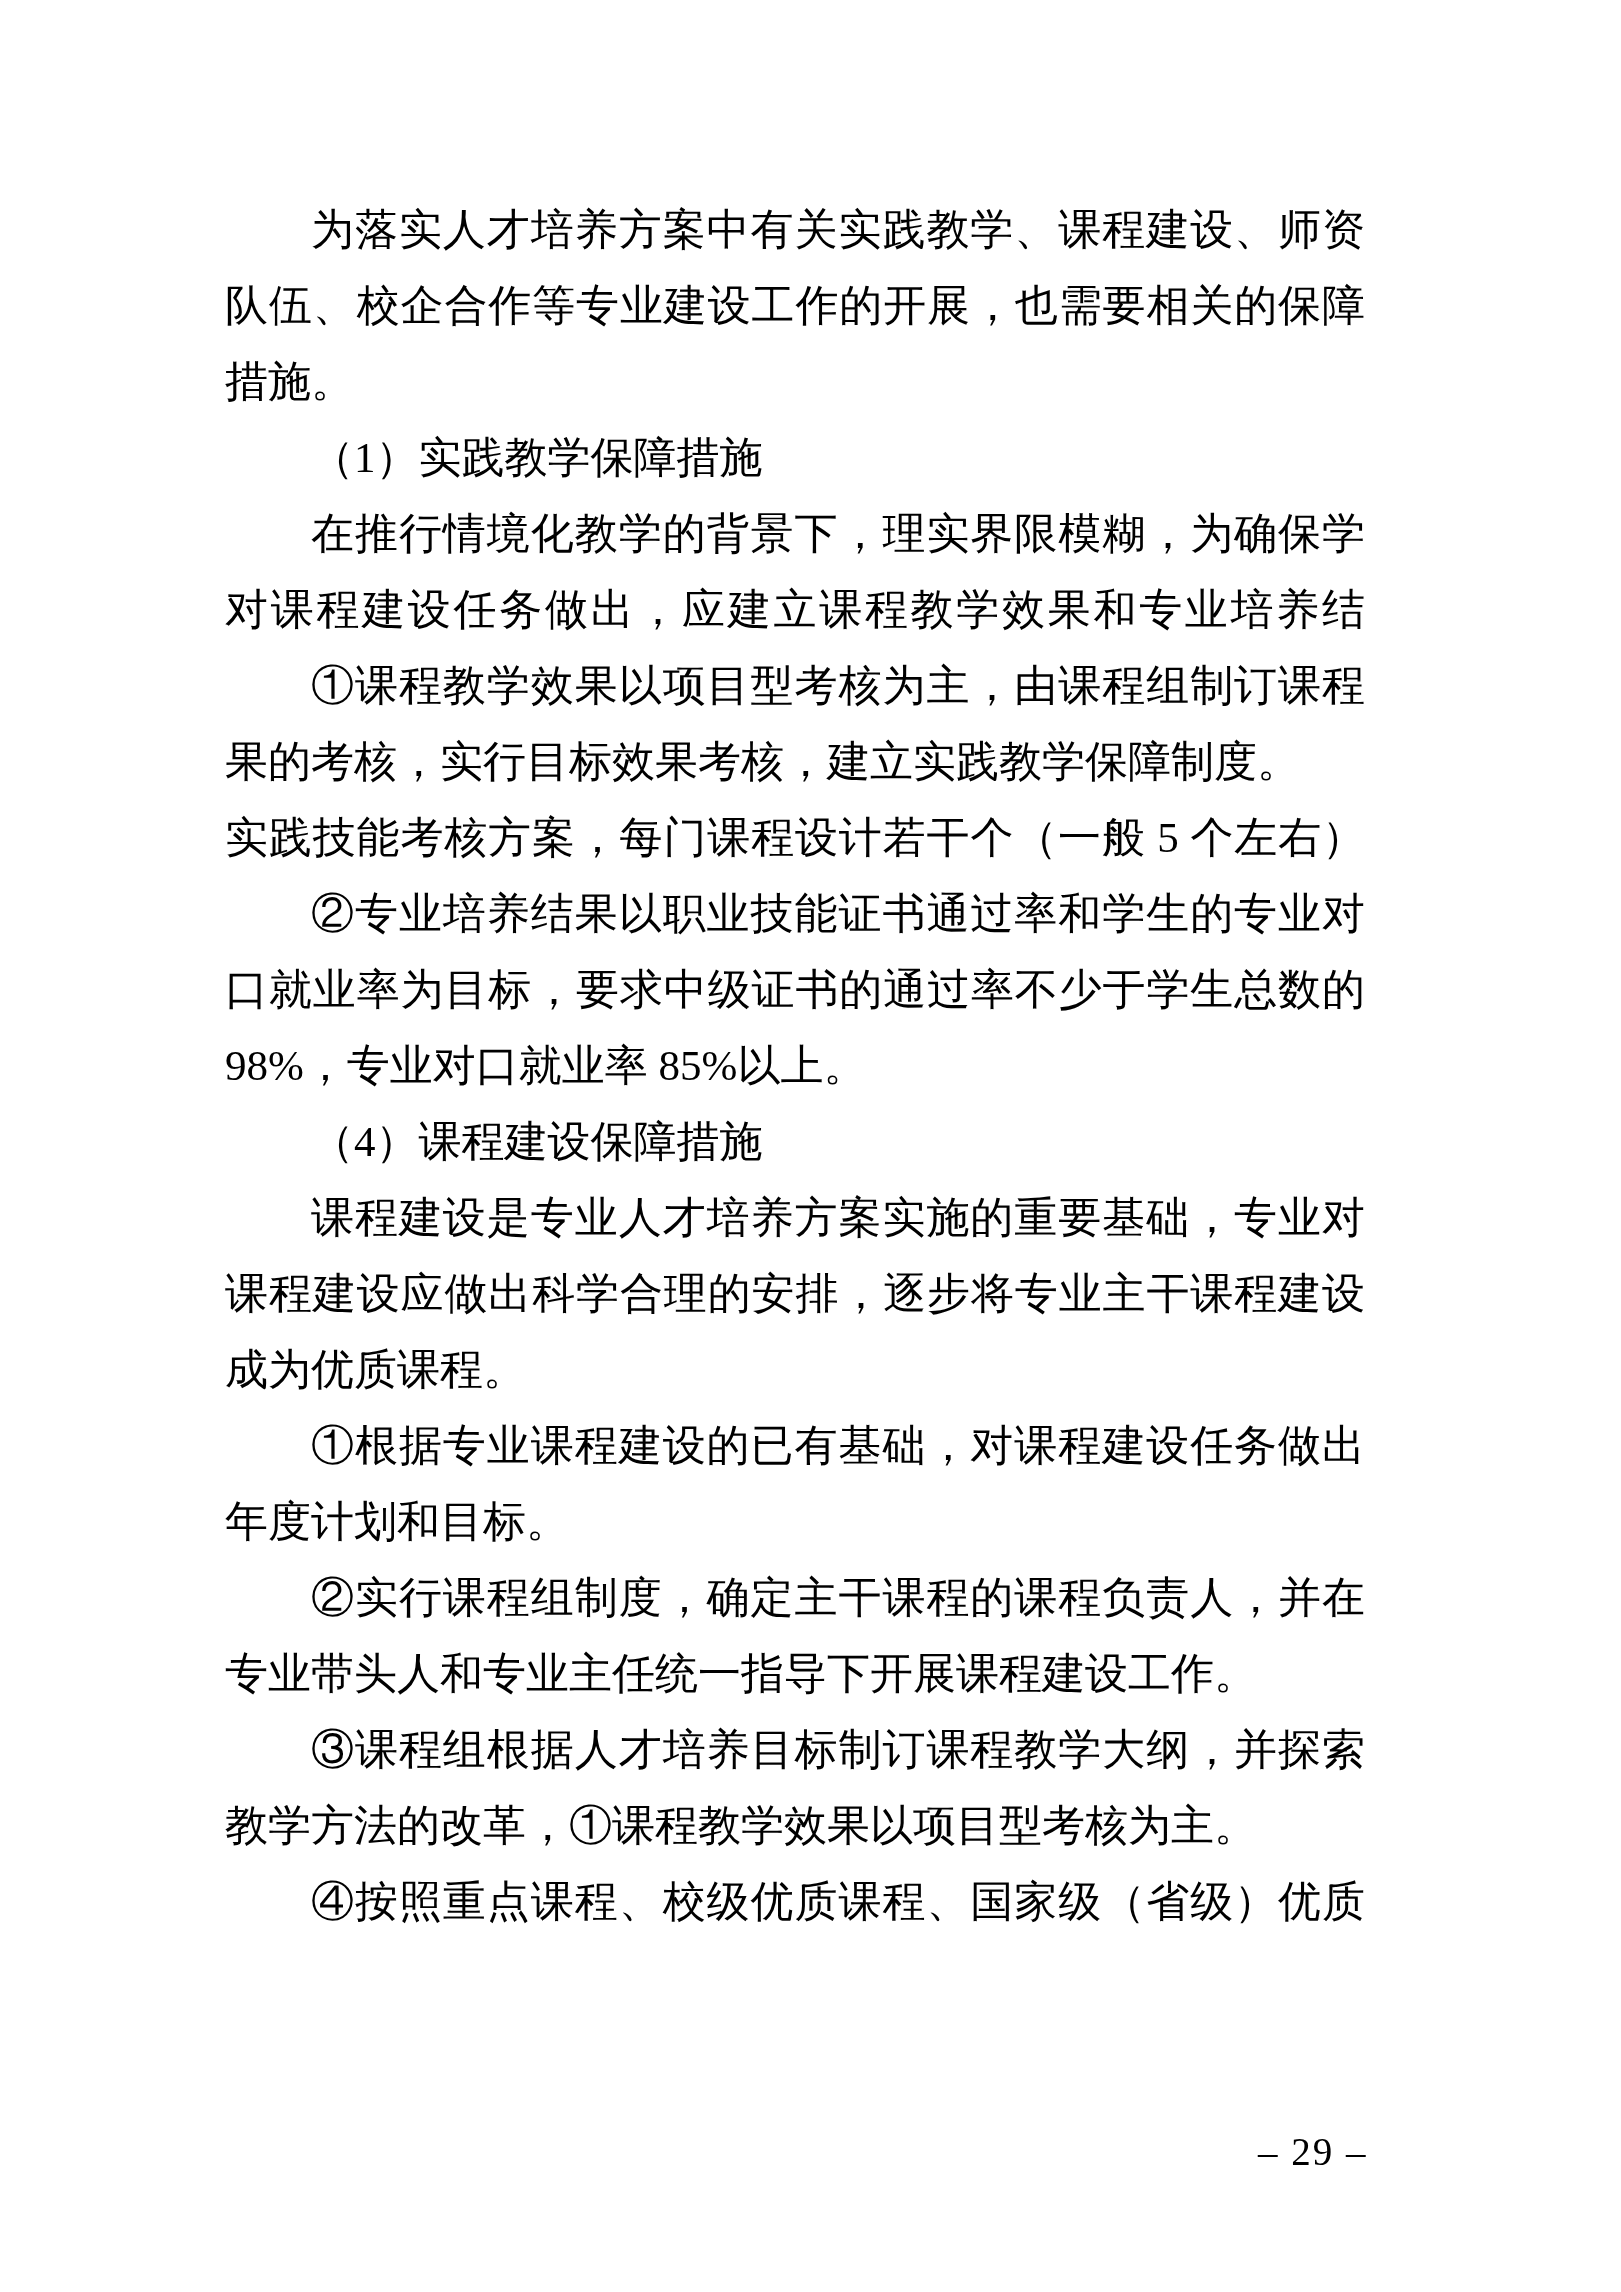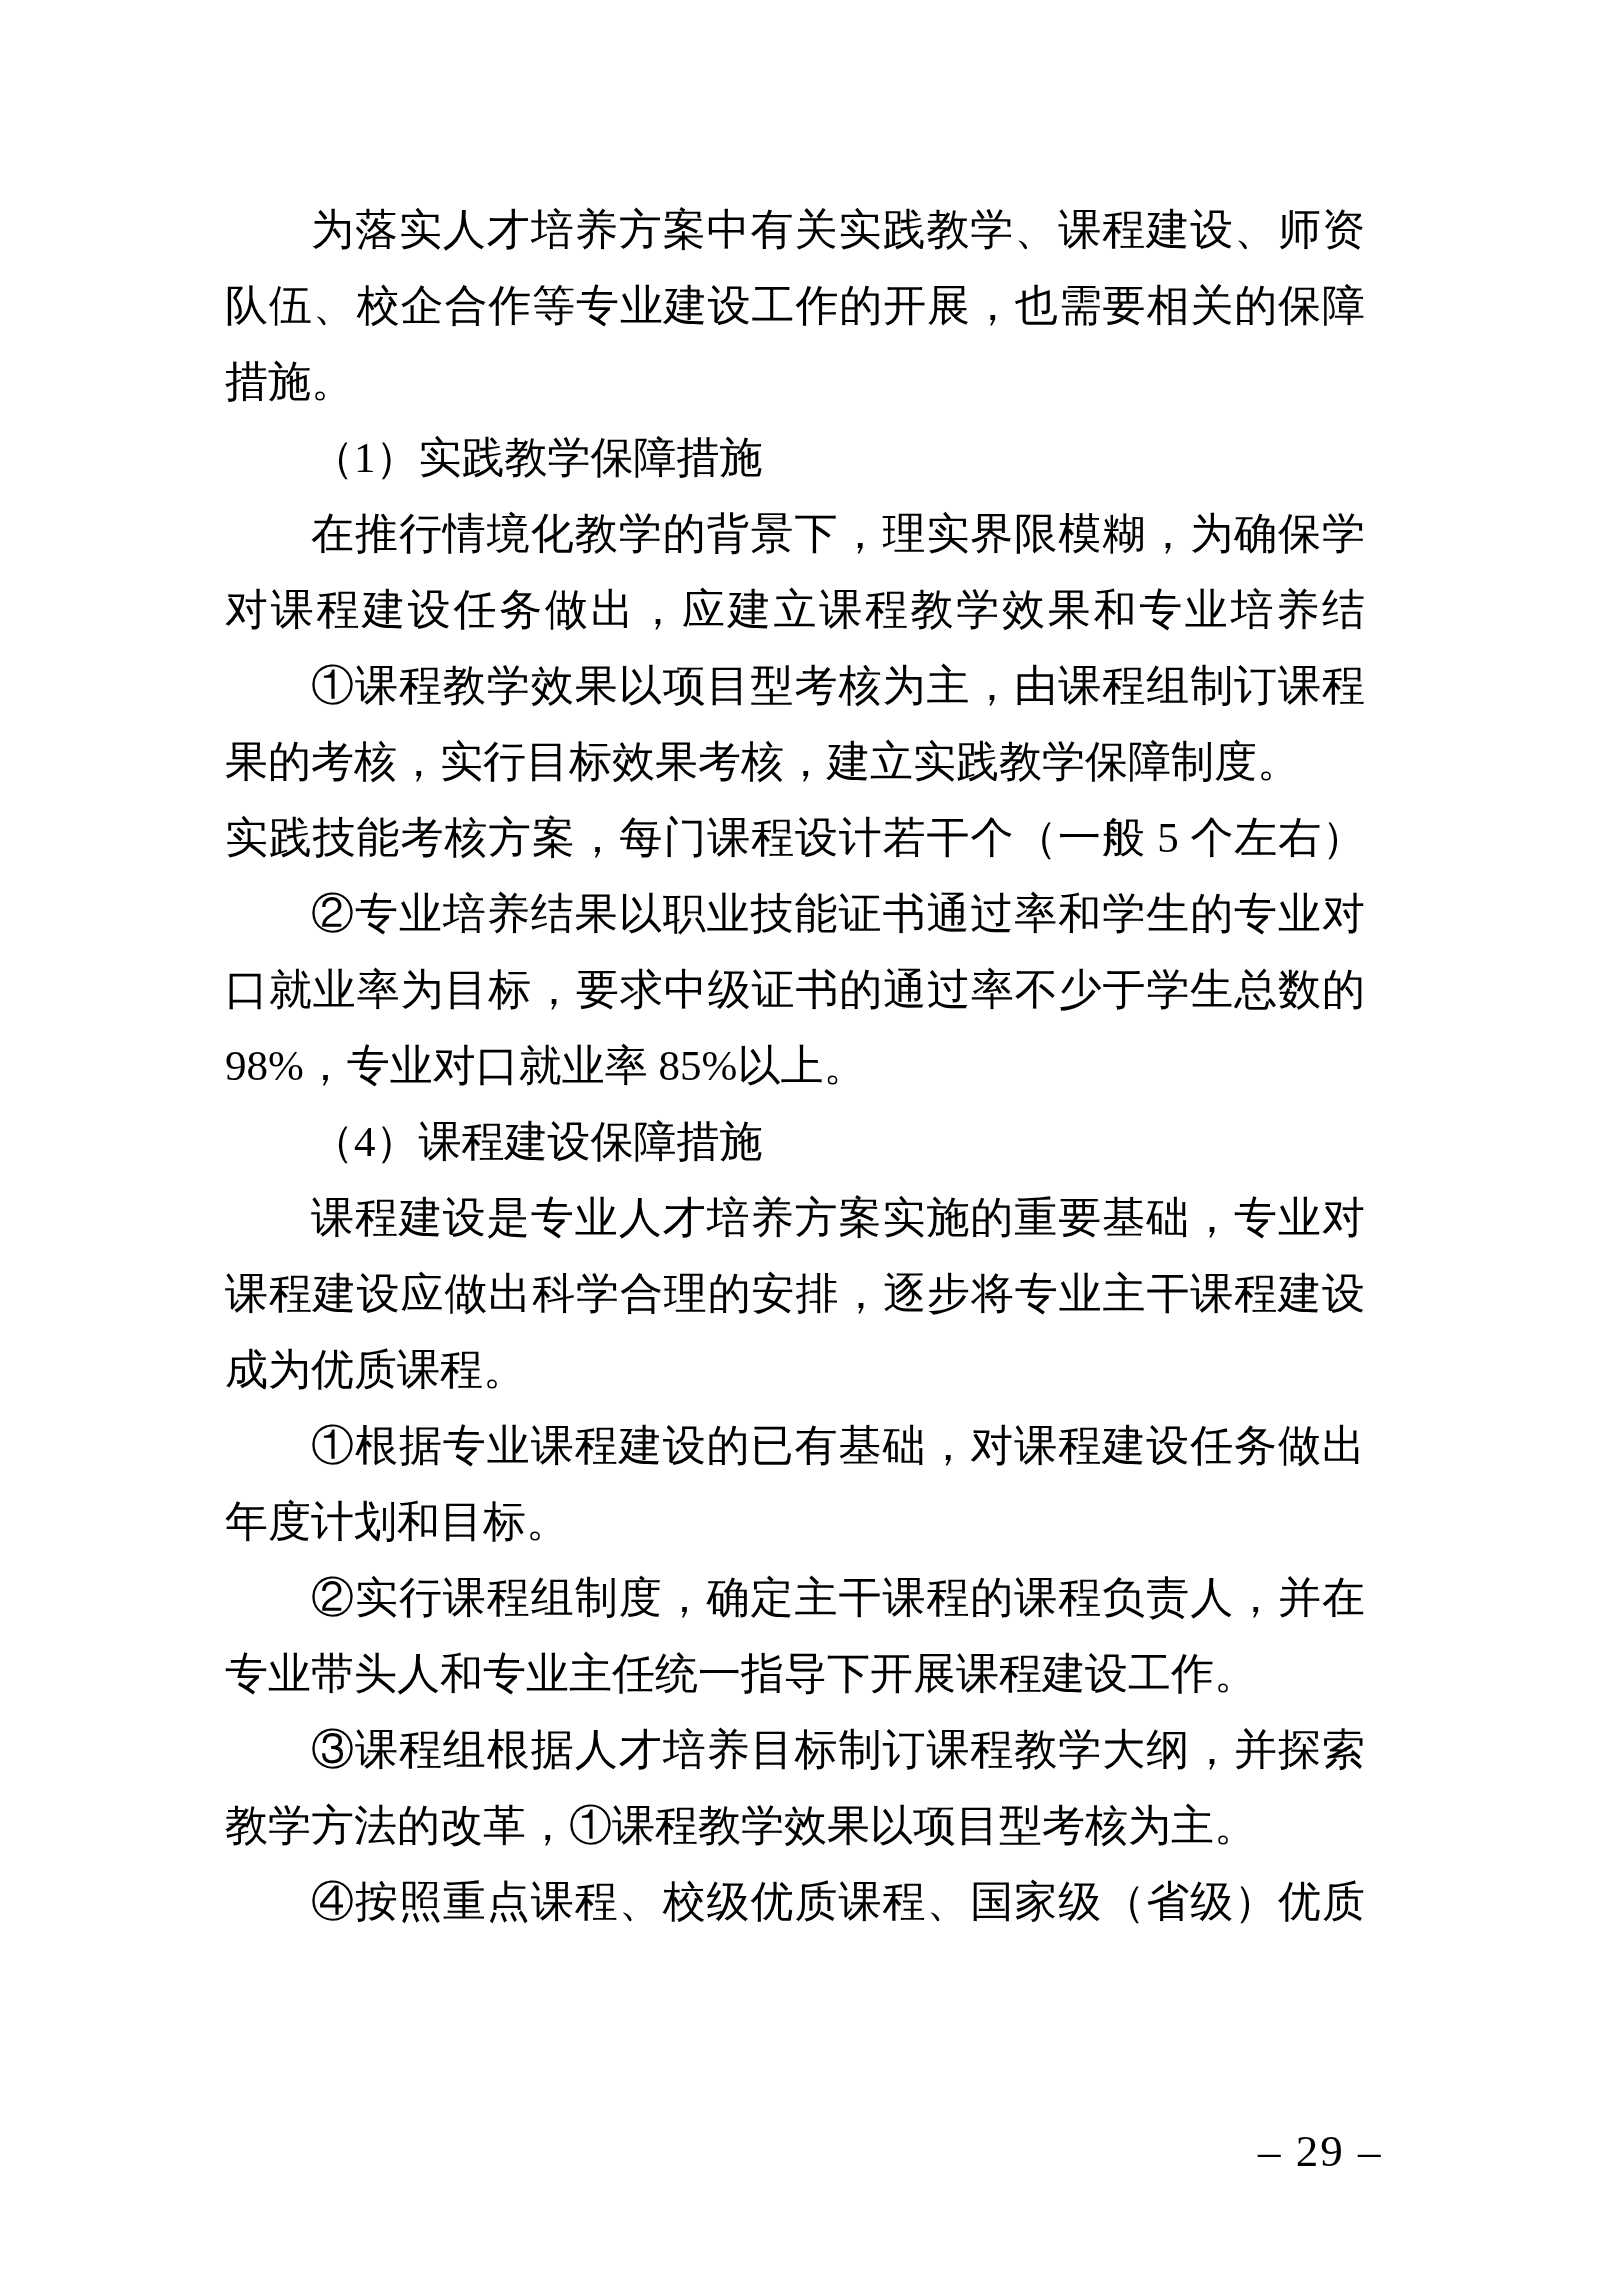--- a/index.html
+++ b/index.html
@@ -42,21 +42,21 @@
     text-align-last: justify;
   }
   
   .line.indent {
     text-indent: 86px;
   }
   .page-number {
     position: absolute;
     left: 1258px;
     top: 2129px;
-    font-size: 45px;
+    font-size: 39px;
     line-height: 45px;
     letter-spacing: 2px;
     white-space: nowrap;
   }
 </style>
 </head>
 <body>
 
 <div class="page">
 

